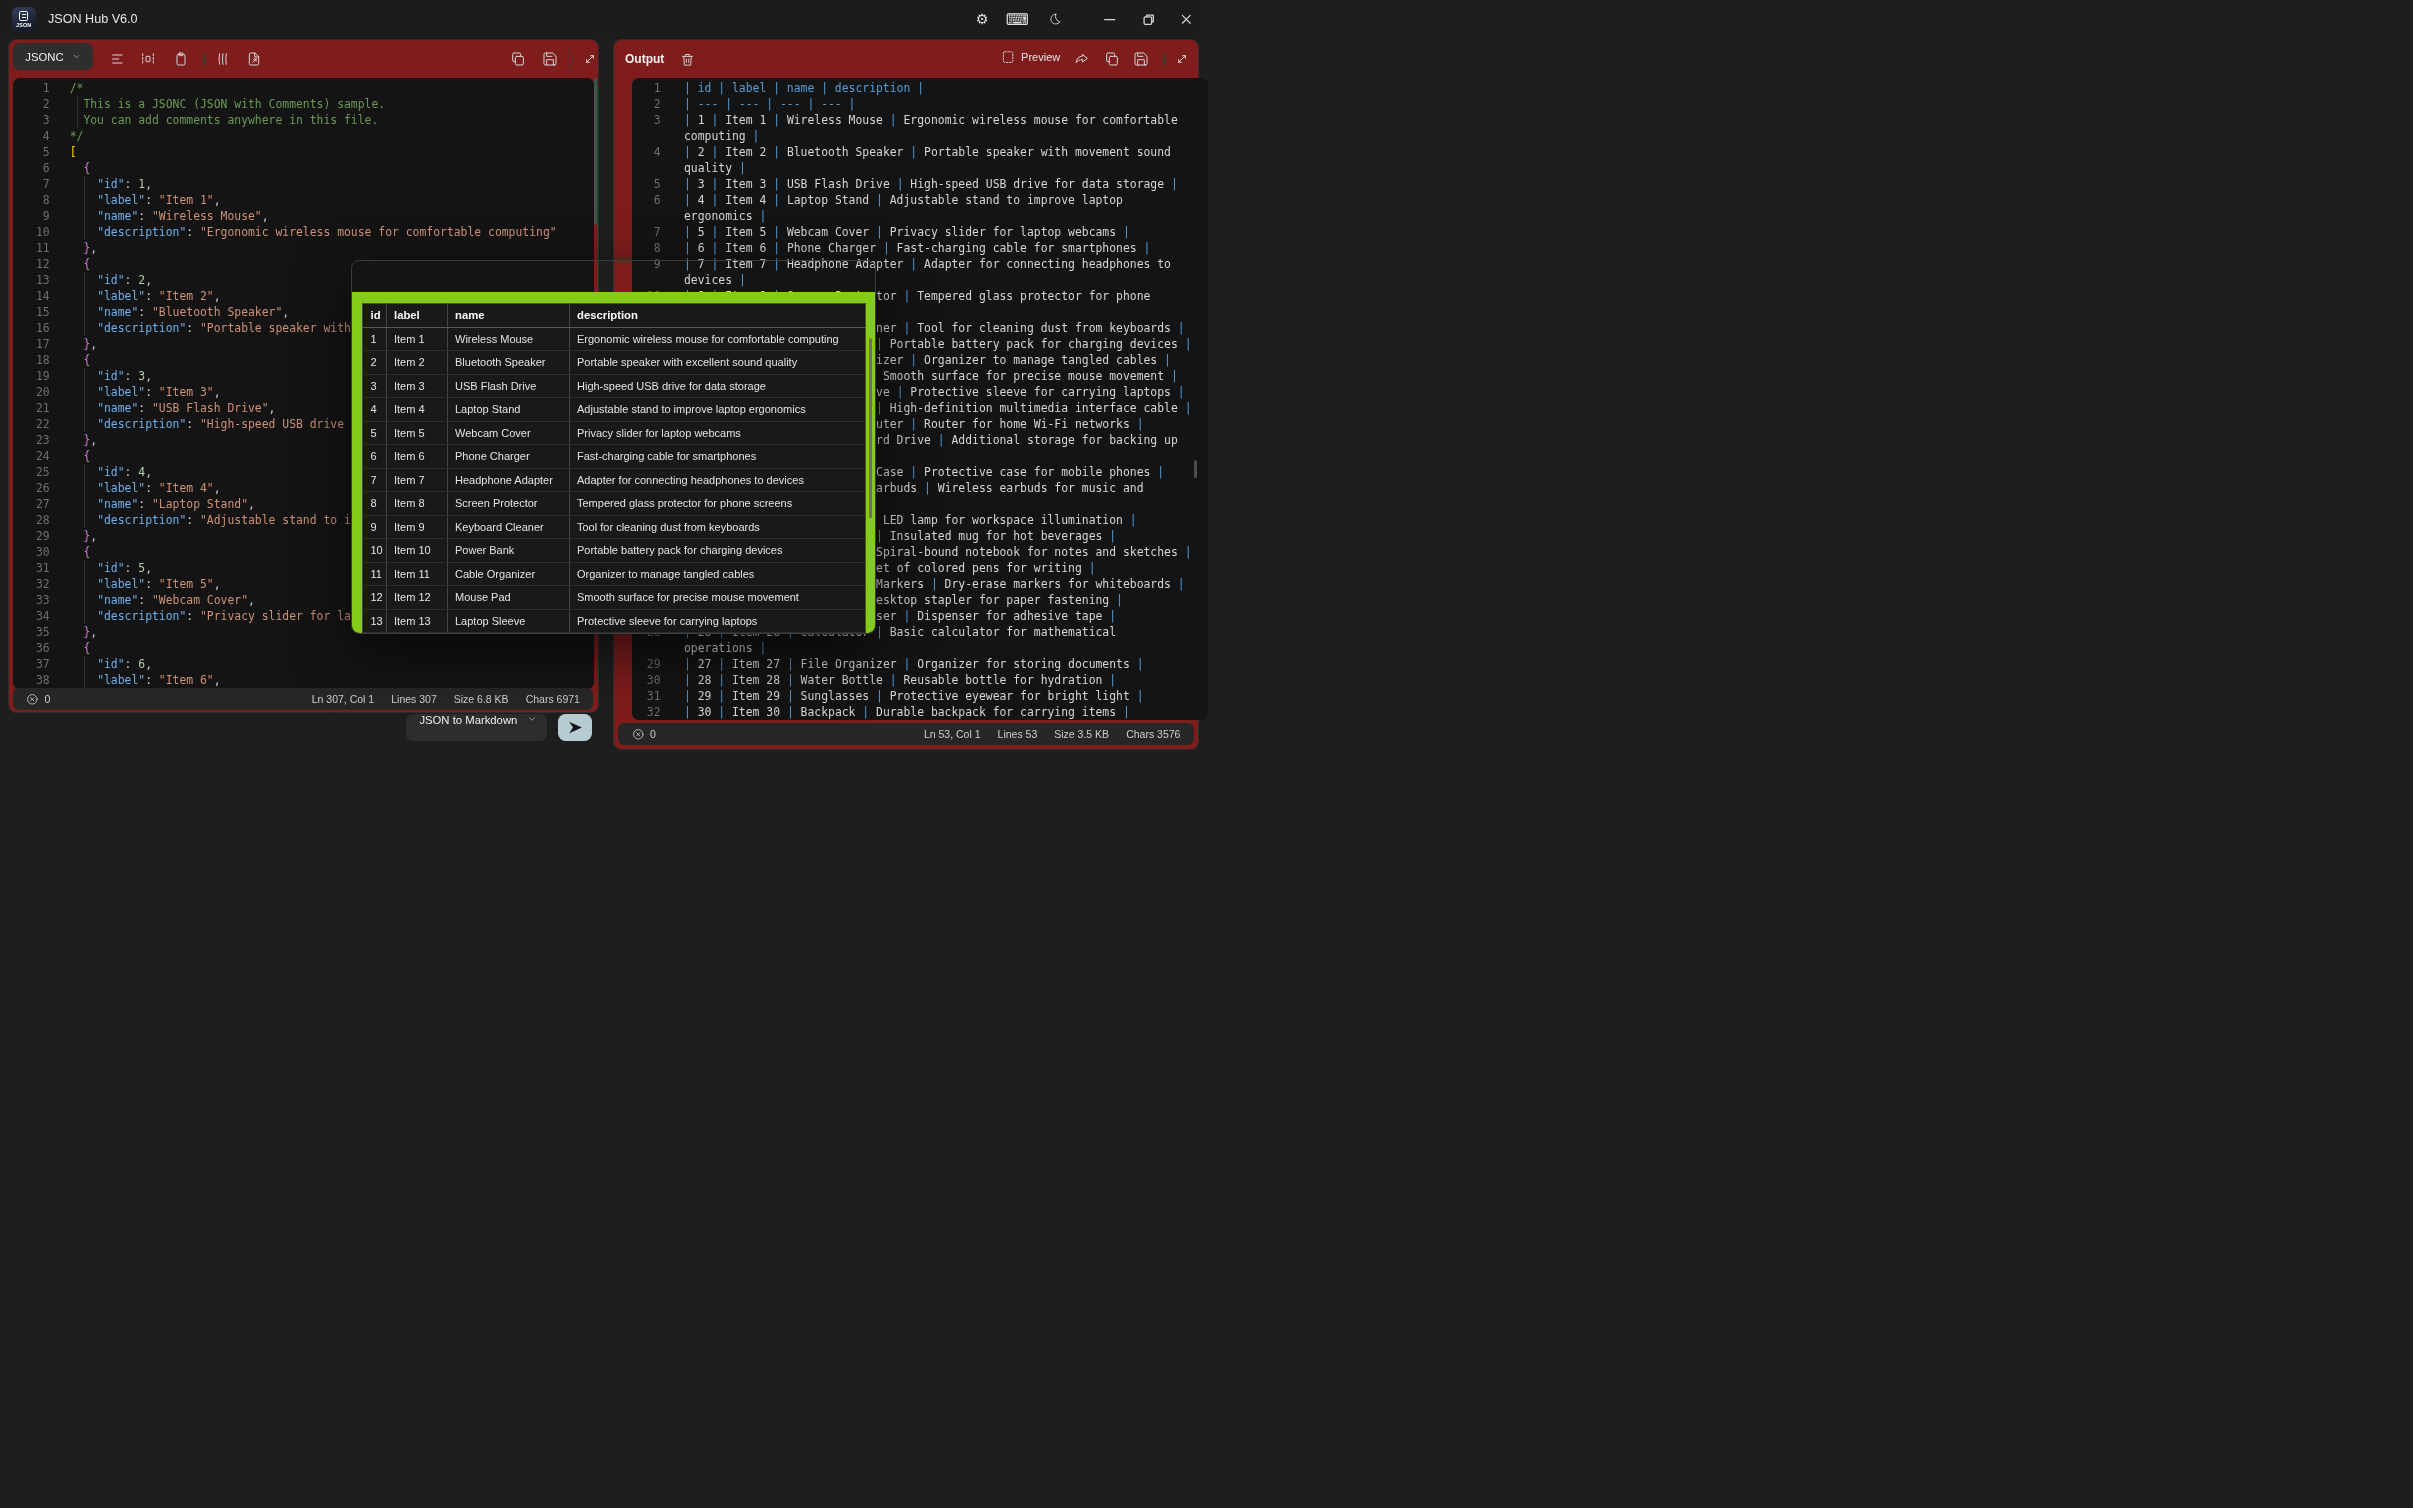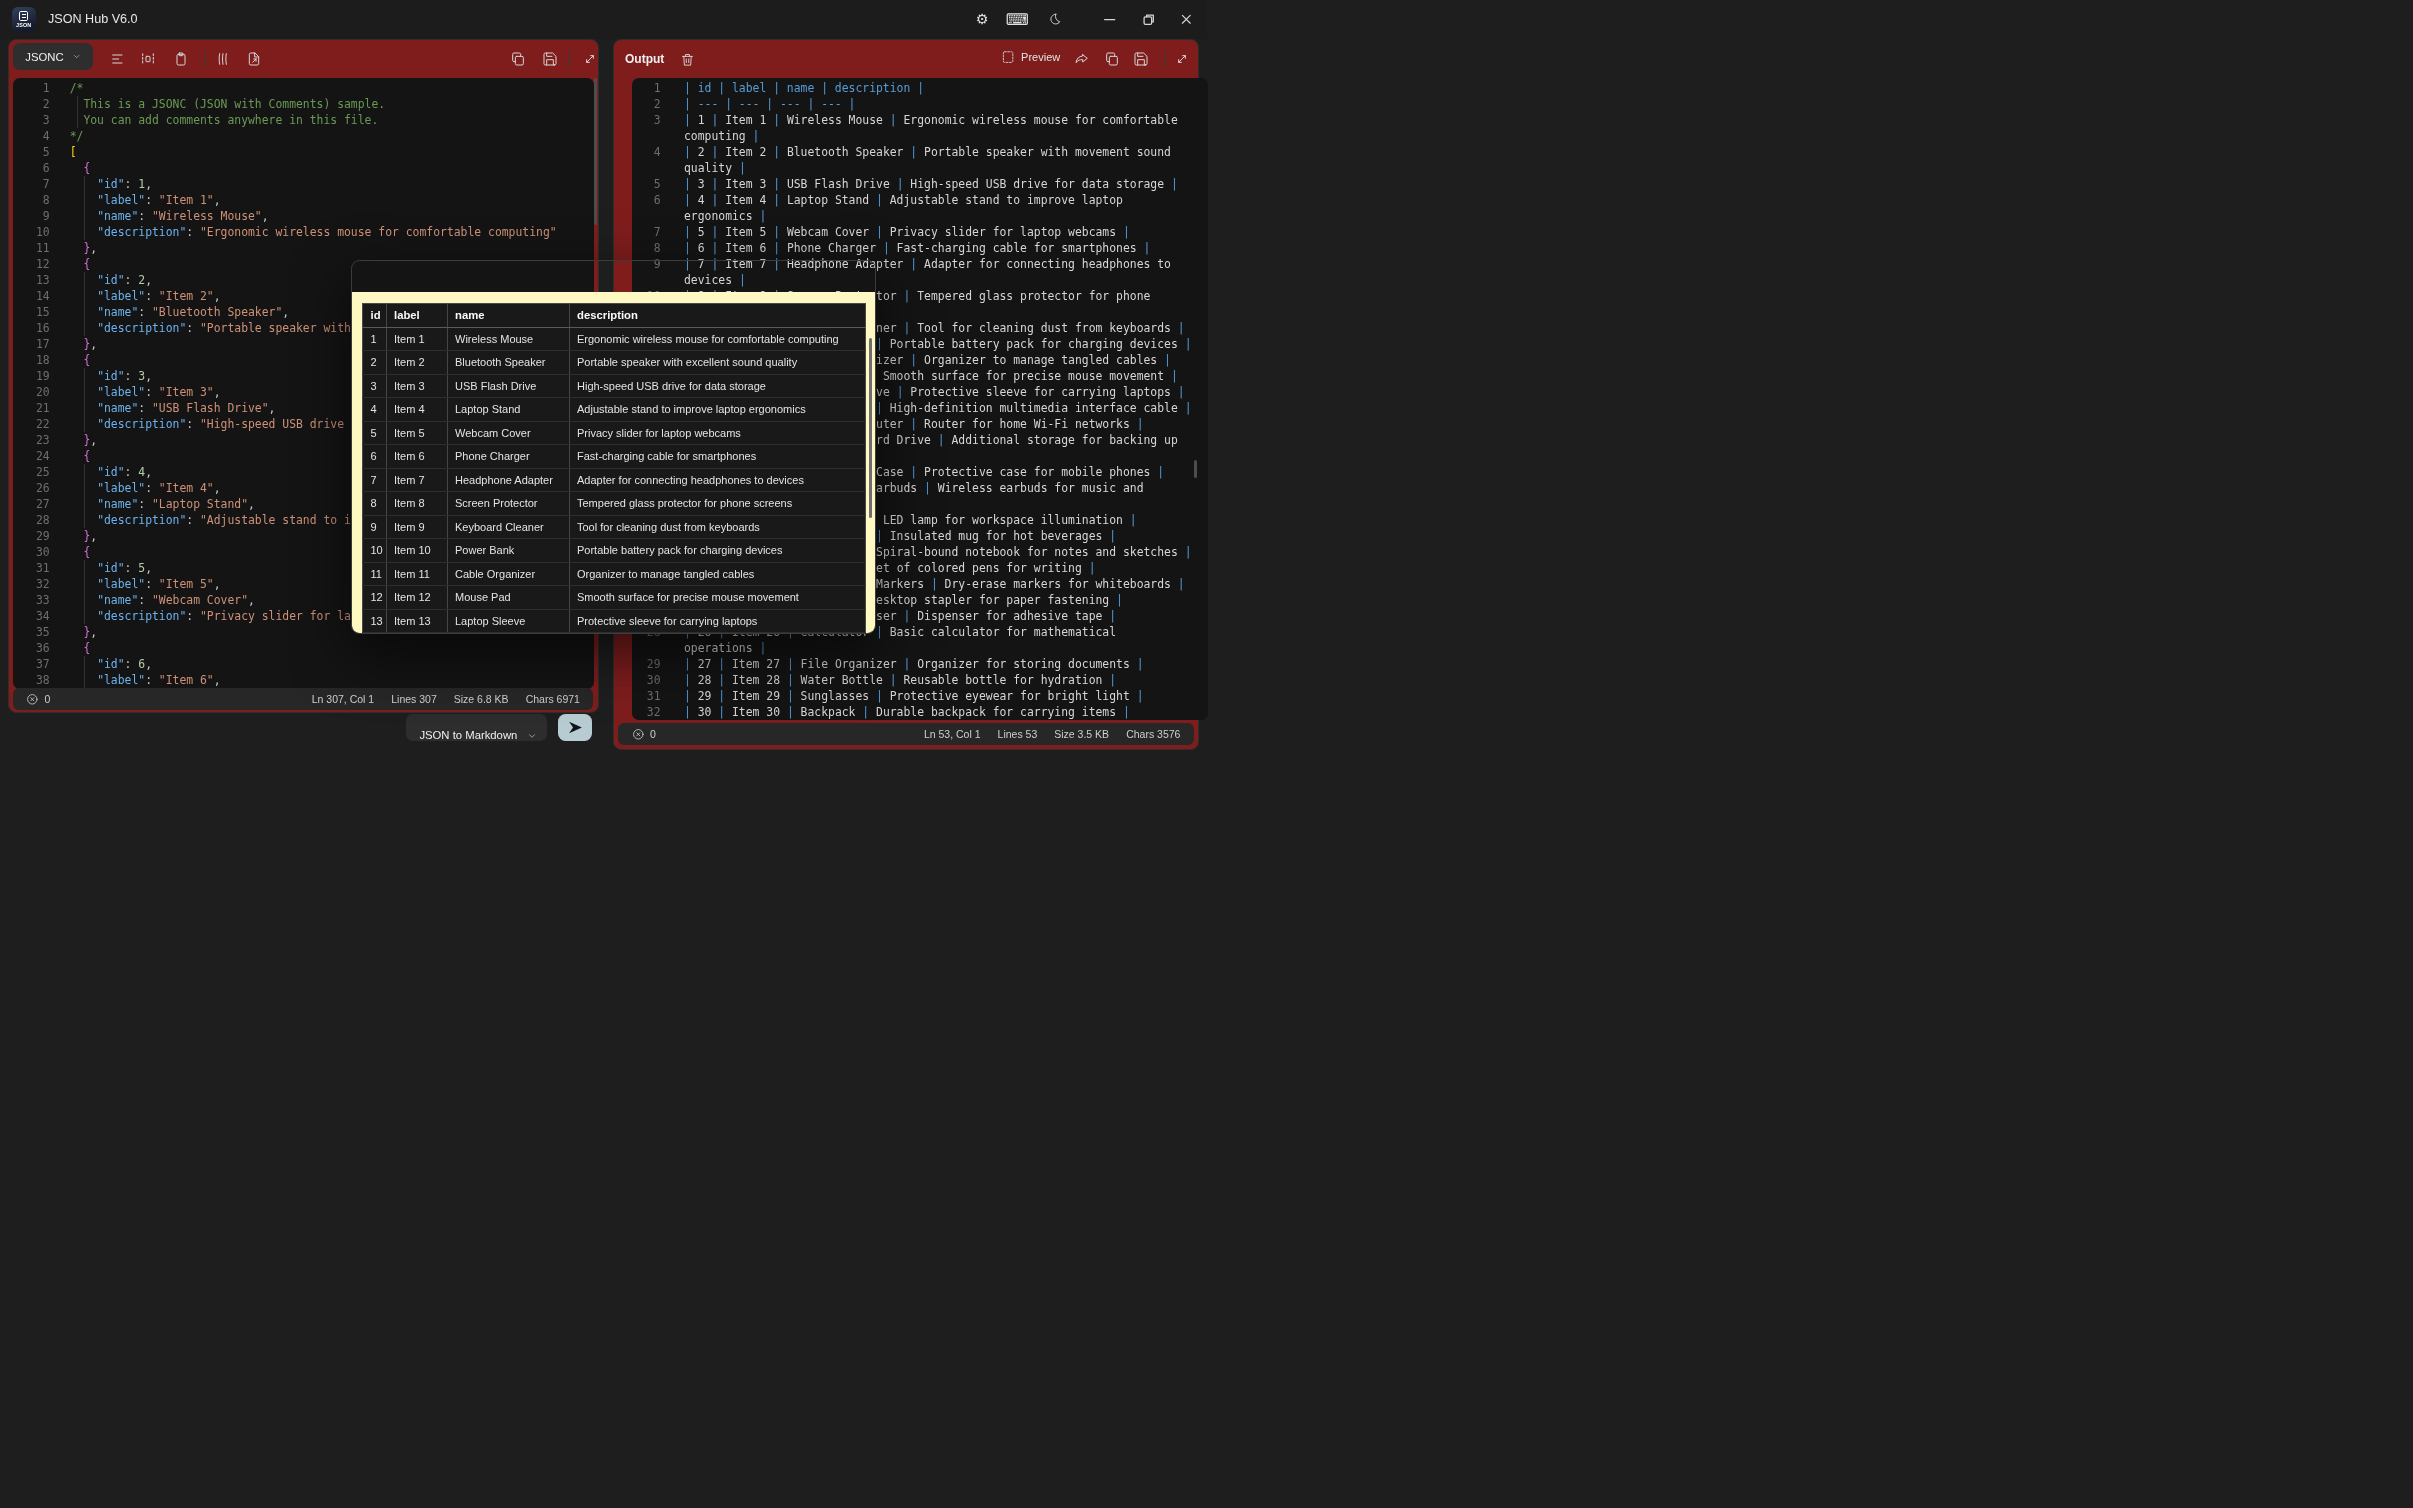--- a/index.html
+++ b/index.html
@@ -61,33 +61,33 @@
   .st-right { margin-left:auto; display:flex; gap:17px; margin-right:13.4px; }
 
   
   #output-title { position:absolute; left:11px; top:0; height:38px; line-height:38px;
     font-size:12px; font-weight:bold; color:#f0f0f0; }
   #preview-btn { position:absolute; top:10px; display:flex; align-items:center; gap:5.9px;
     font-size:11px; color:#e3e3e3; }
 
   
   #convert-select { position:absolute; left:406px; top:714px; width:141px; height:27px;
-    background:#2d2d2d; border-radius:6.7px; display:flex; align-items:flex-end; padding:0 10px 0 13.4px;
+    background:#2d2d2d; border-radius:6.7px; display:flex; align-items:flex-start; padding:0 10px 0 13.4px;
     font-size:11.3px; color:#f0f0f0; }
   #convert-select .chev { margin-left:auto; }
   #send-btn { position:absolute; left:558px; top:714px; width:34px; height:27px; background:#b7cbd3;
     border-radius:7.5px; display:flex; align-items:center; justify-content:center; }
 
   
   #modal { position:absolute; left:351px; top:260px; width:525px; height:374px; border-radius:8.4px;
     border:0.8px solid #3c3c3c; box-shadow:0 20px 59px rgba(0,0,0,.6); z-index:50; overflow:hidden; }
   #modal-titlebar { position:absolute; left:0; top:0; right:0; height:31px; background:#1b2332; }
   #modal-title { position:absolute; left:20px; top:0; height:31px; line-height:31px;
     font-size:11.3px; color:#dcdcdc; }
-  #modal-body { position:absolute; left:0; top:31px; right:0; bottom:0; background:#fef9c3;text-decoration:underline; }
+  #modal-body { position:absolute; left:0; top:31px; right:0; bottom:0; background:#84cc16;text-decoration:underline; }
   .m-btn { position:absolute; top:6.7px; width:17px; height:17px; display:flex;
     align-items:center; justify-content:center; color:#e4e4e4; }
 
   #md-table { position:absolute; left:10px; top:11px; width:503px; border-collapse:collapse;
     table-layout:fixed; background:#191919; }
   #md-table th, #md-table td { border-right:0.8px solid #454545; border-bottom:0.8px solid #2e2e2e;
     height:23.5px; padding:0 3.4px 0 7.5px; overflow:hidden; white-space:nowrap; }
   #md-table tr > *:last-child { border-right:none; }
   #md-table { border:0.8px solid #4a4a4a; }
   #md-table th { text-align:left; font-size:11.3px; font-weight:bold; color:#fafafa;

